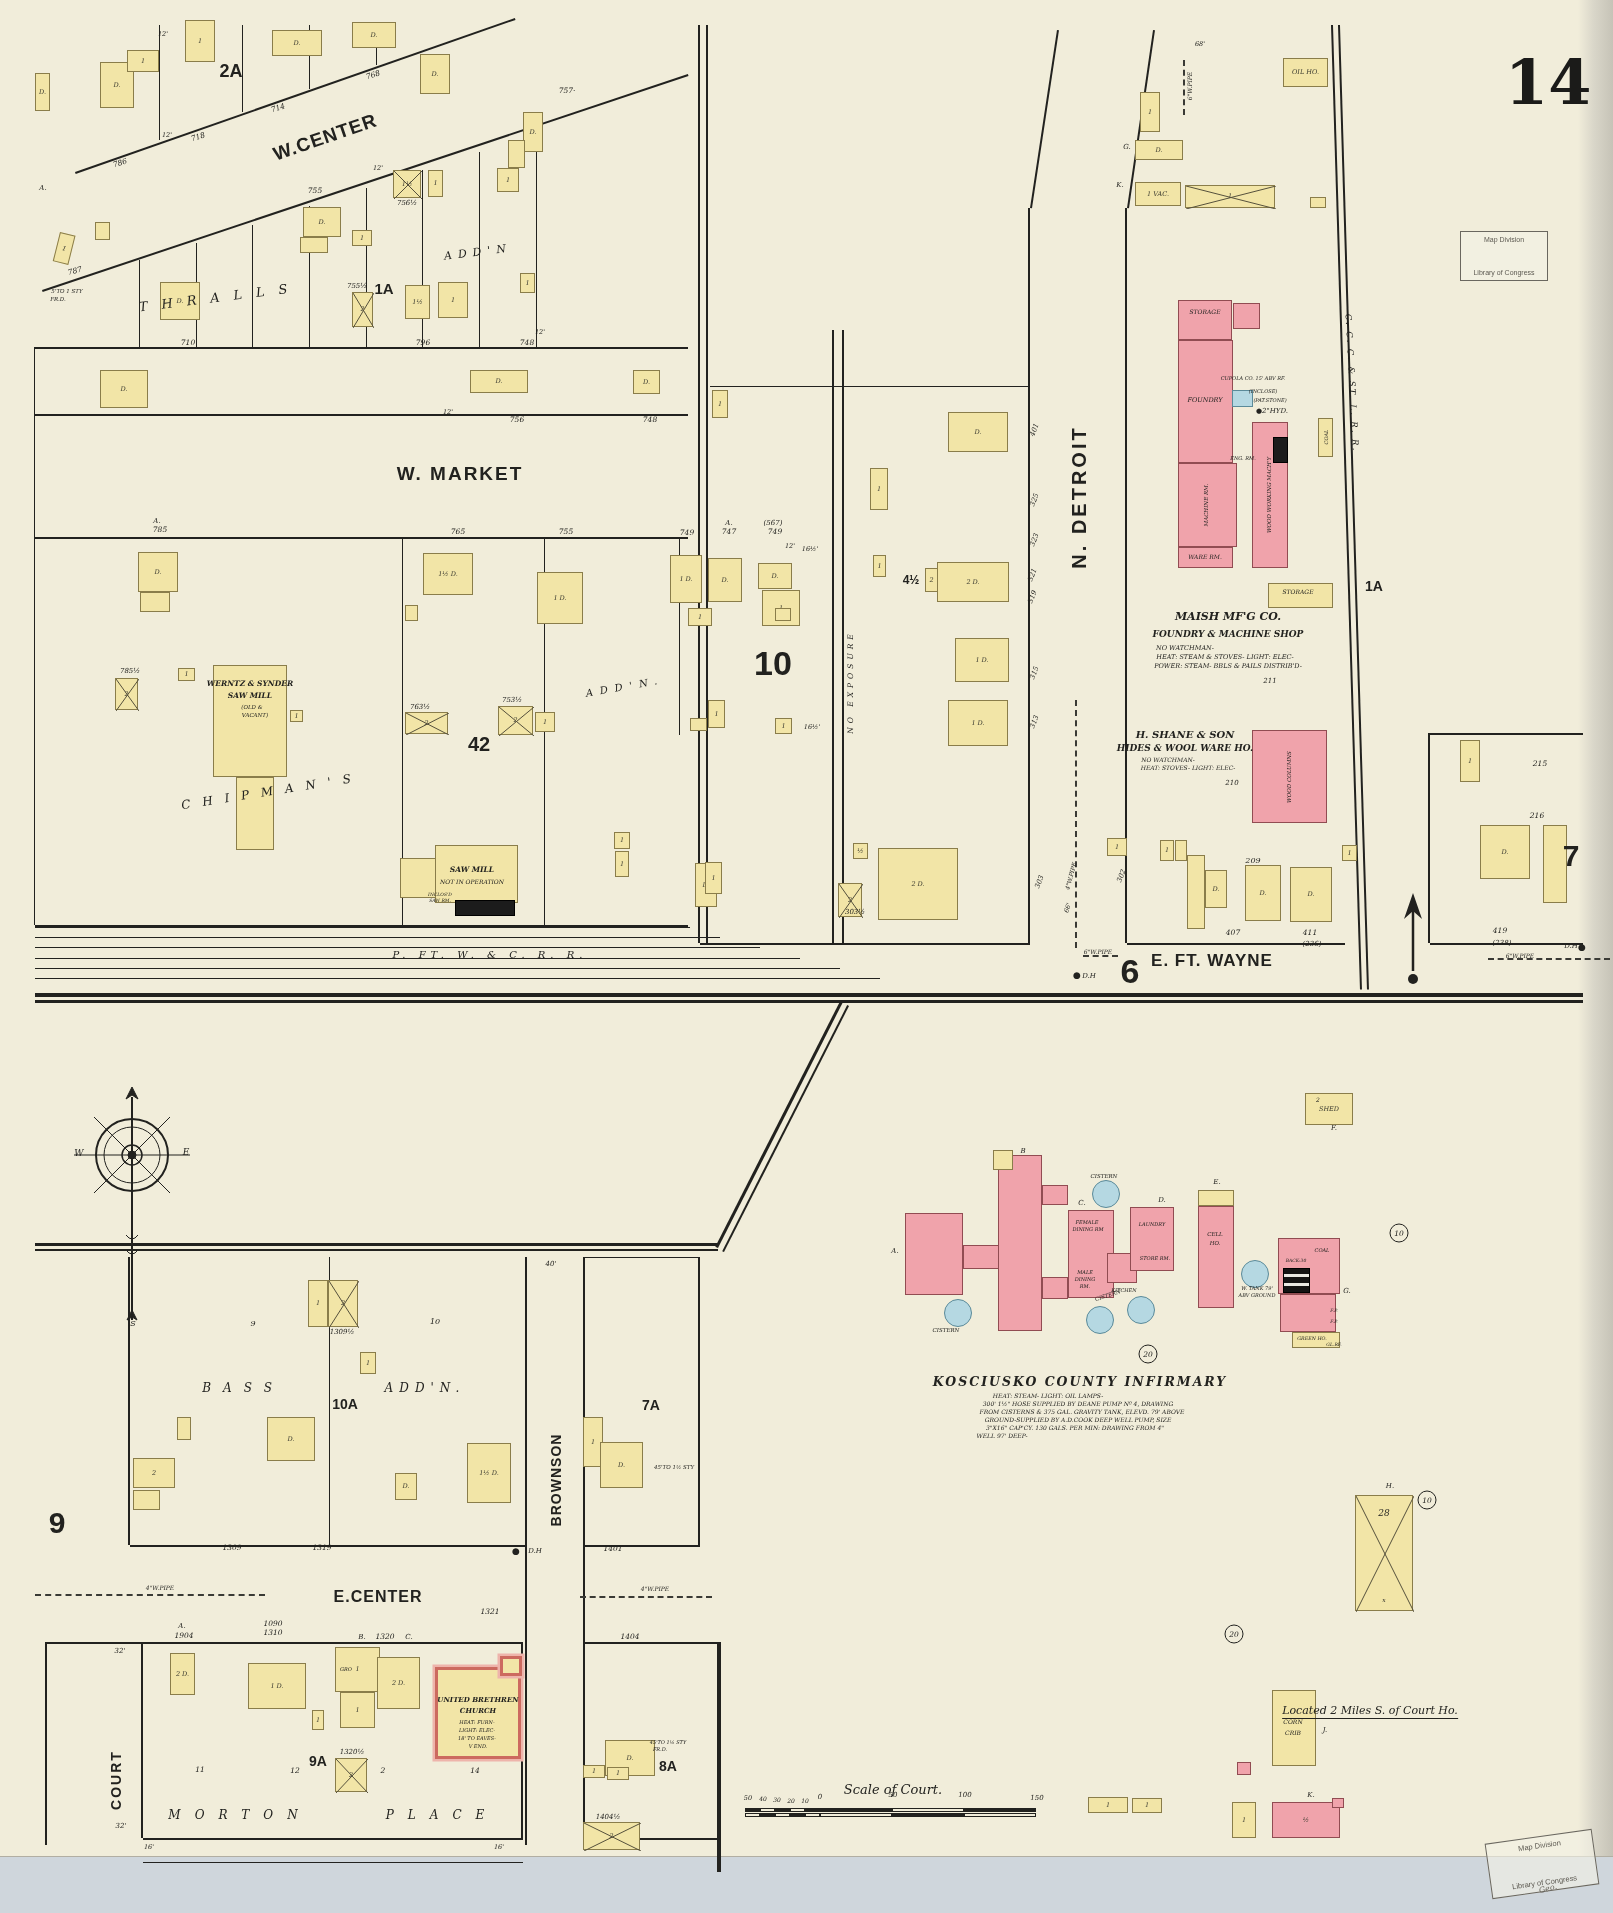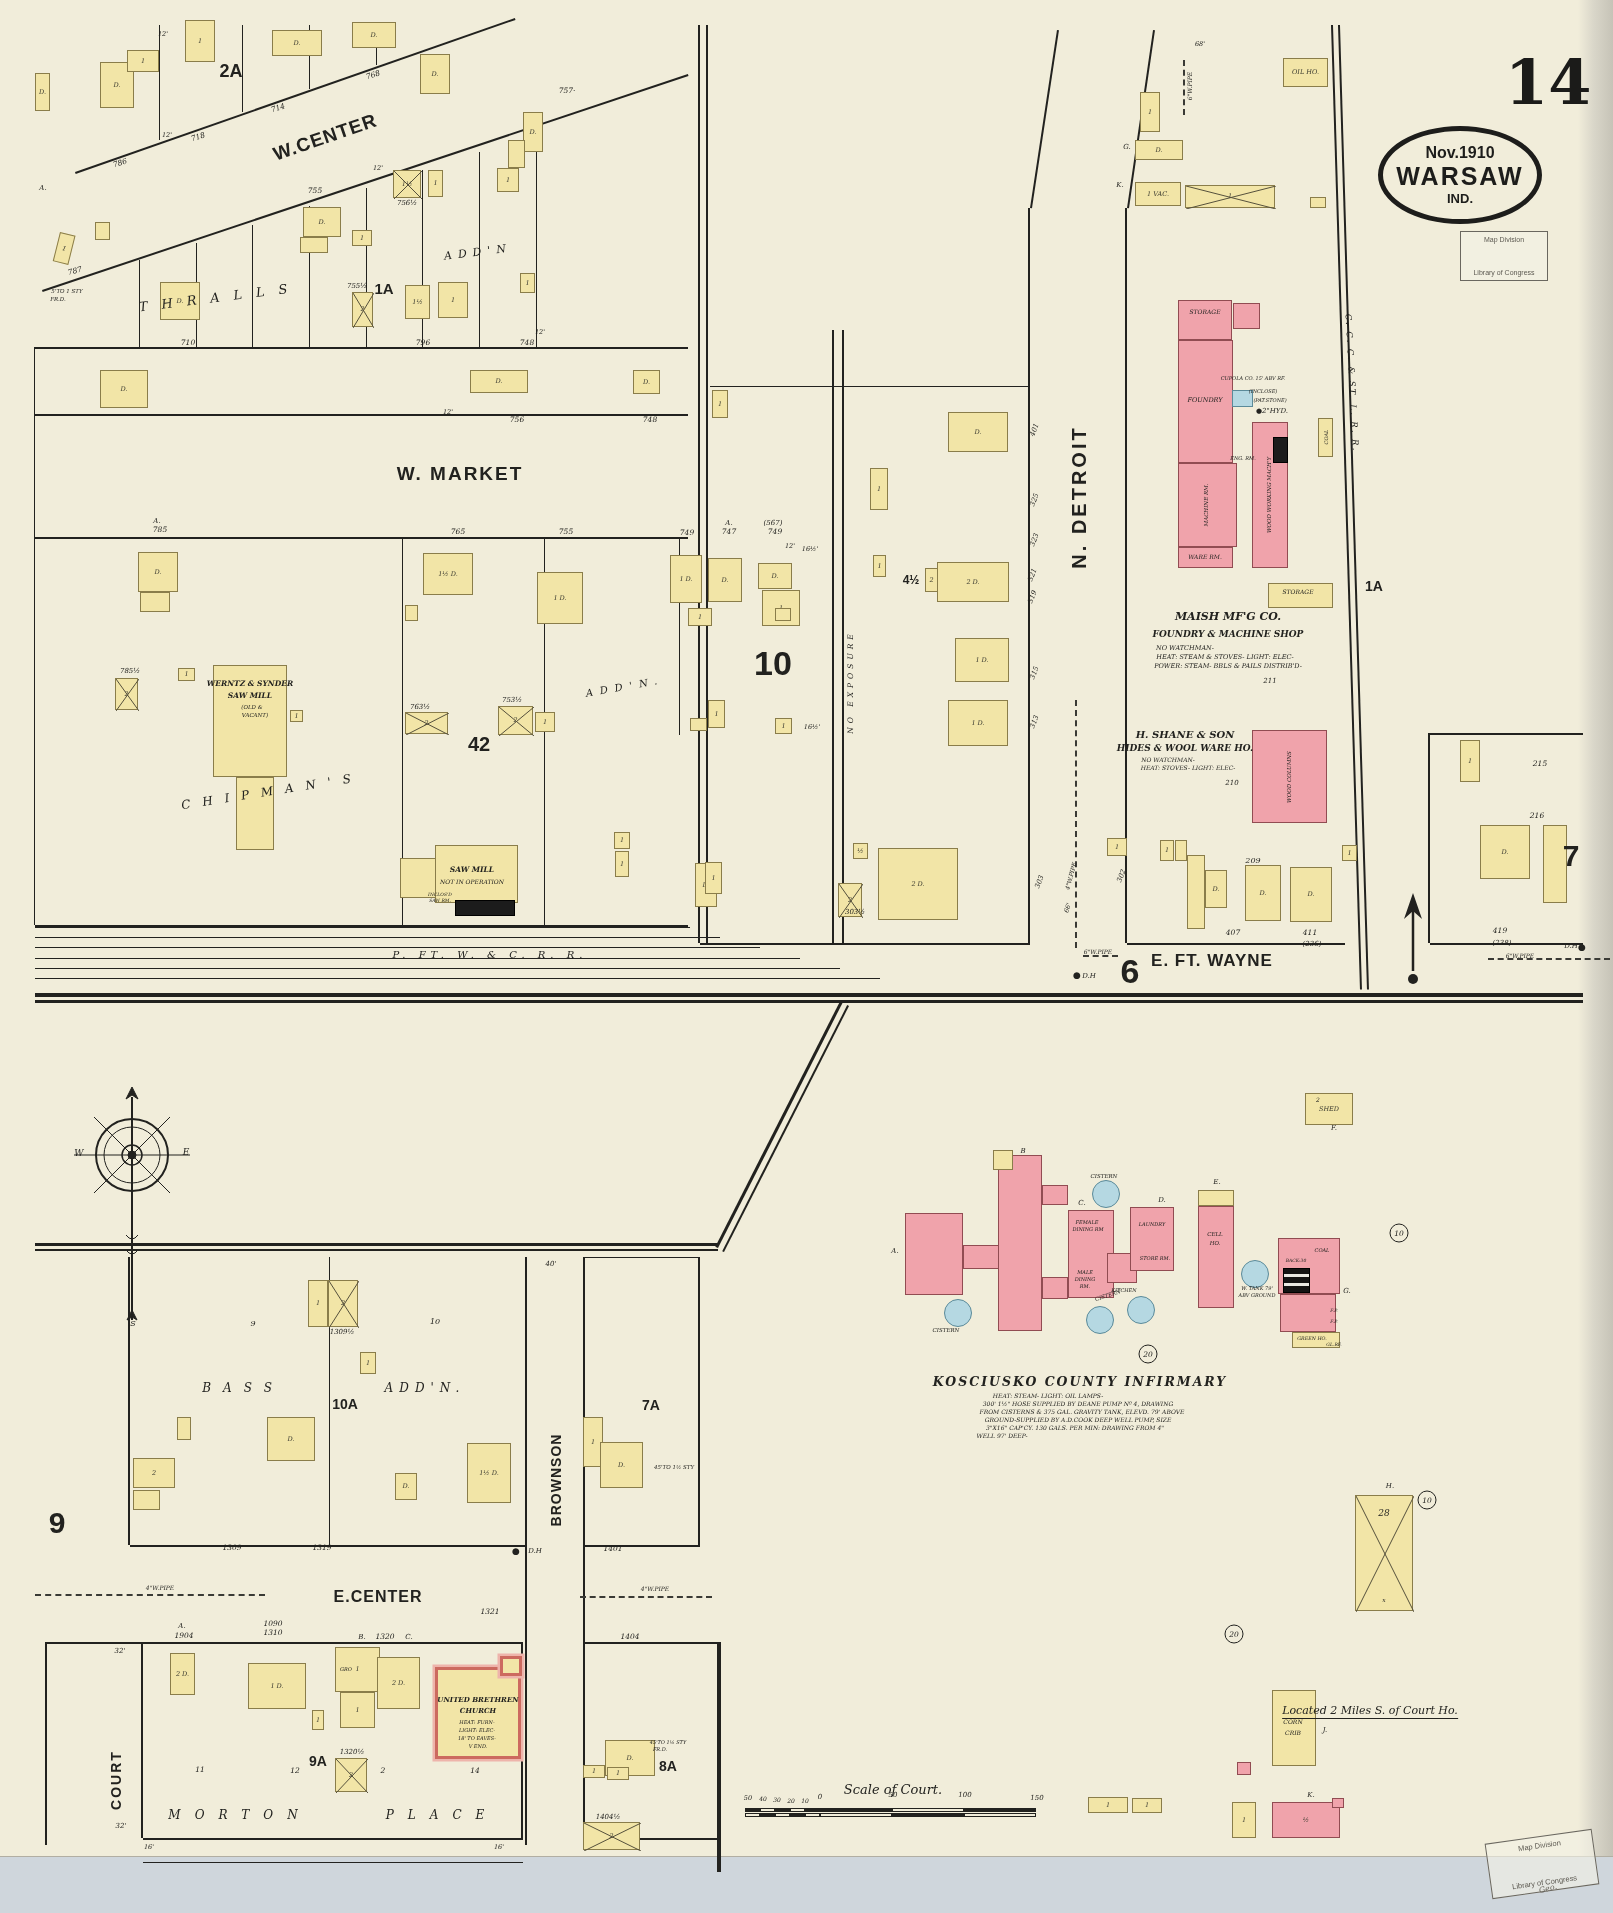--- a/index.html
+++ b/index.html
@@ -46,25 +46,20 @@
 </style>
 </head>
 <body>
 
 <div id="canvas">
   <div class="edge-right"></div>
   <div class="edge-bottom"></div>
 
   <div id="sheet-number">14</div>
 
-  <div id="oval">
-    <div class="o1">Nov.1910</div>
-    <div class="o2">WARSAW</div>
-    <div class="o3">IND.</div>
-  </div>
 
   <div id="stamp-top" class="stamp">
     <div>Map Division</div>
     <div>Library of Congress</div>
   </div>
   <div id="stamp-bottom" class="stamp">
     <div>Map Division</div>
     <div>Library of Congress</div>
   </div>
 

